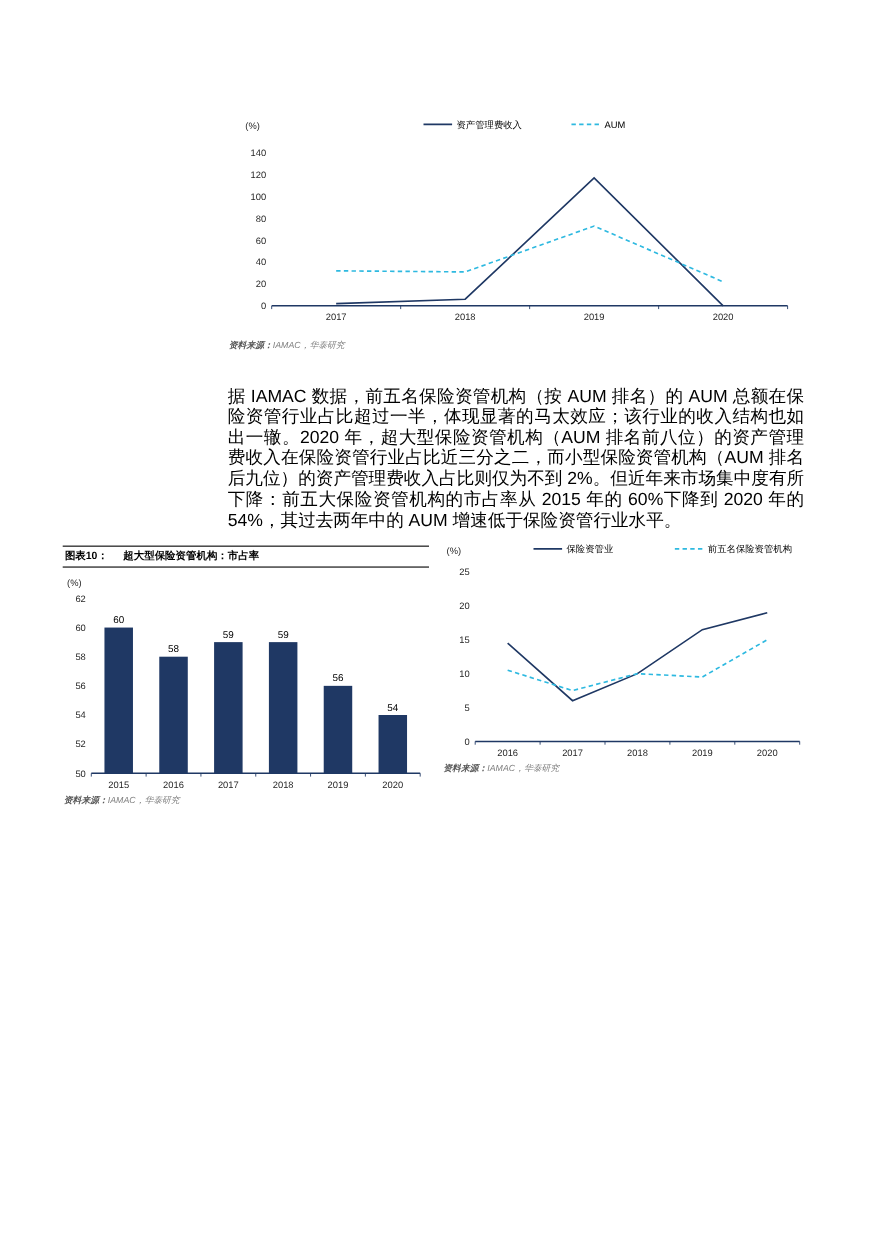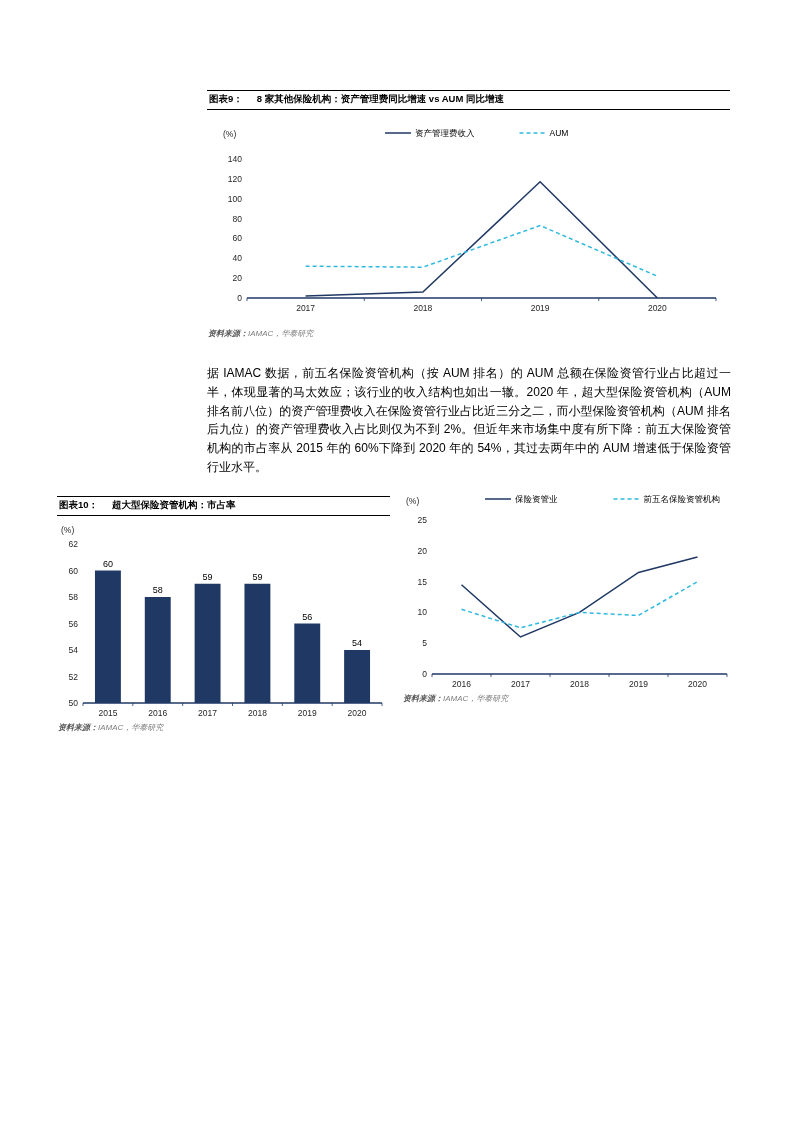--- a/index.html
+++ b/index.html
@@ -18,33 +18,29 @@
     padding:2px 2px 3px 2px; font-size:9.5px; font-weight:bold; color:#000;
   }
   .fig-label { margin-right:14px; white-space:nowrap; }
   .fig-title { white-space:nowrap; }
   .chart { display:block; margin-top:3px; }
   svg text { font-family:"Liberation Sans","DejaVu Sans",sans-serif; }
   .fig-source { font-size:8px; color:#808080; font-style:italic; margin-top:1px; padding-left:1px; }
   .src-label { font-weight:bold; color:#595959;text-align:center; }
   .body-text {
     position:absolute; left:207px; top:352px; width:524px;
-    font-size:12px; line-height:18.8px; text-align:justify; color:#000;margin-top:12px;
+    font-size:16px; line-height:18.8px; text-align:justify; color:#000;
   }
 </style>
 </head>
 <body>
 
 <div class="page">
 
   <section class="figure fig9">
-    <header class="fig-header">
-      <span class="fig-label">图表9：</span>
-      <span class="fig-title">8 家其他保险机构：资产管理费同比增速 vs AUM 同比增速</span>
-    </header>
     <svg class="chart" viewBox="0 0 523 214" width="523" height="214">
         <text x="35" y="188" font-size="8.5" fill="#262626" text-anchor="end" font-weight="normal">0</text>
         <text x="35" y="168.14285714285714" font-size="8.5" fill="#262626" text-anchor="end" font-weight="normal">20</text>
         <text x="35" y="148.28571428571428" font-size="8.5" fill="#262626" text-anchor="end" font-weight="normal">40</text>
         <text x="35" y="128.42857142857144" font-size="8.5" fill="#262626" text-anchor="end" font-weight="normal">60</text>
         <text x="35" y="108.57142857142857" font-size="8.5" fill="#262626" text-anchor="end" font-weight="normal">80</text>
         <text x="35" y="88.71428571428571" font-size="8.5" fill="#262626" text-anchor="end" font-weight="normal">100</text>
         <text x="35" y="68.85714285714286" font-size="8.5" fill="#262626" text-anchor="end" font-weight="normal">120</text>
         <text x="35" y="49" font-size="8.5" fill="#262626" text-anchor="end" font-weight="normal">140</text>
         <text x="16" y="24" font-size="8.5" fill="#262626" text-anchor="start" font-weight="normal">(%)</text>

